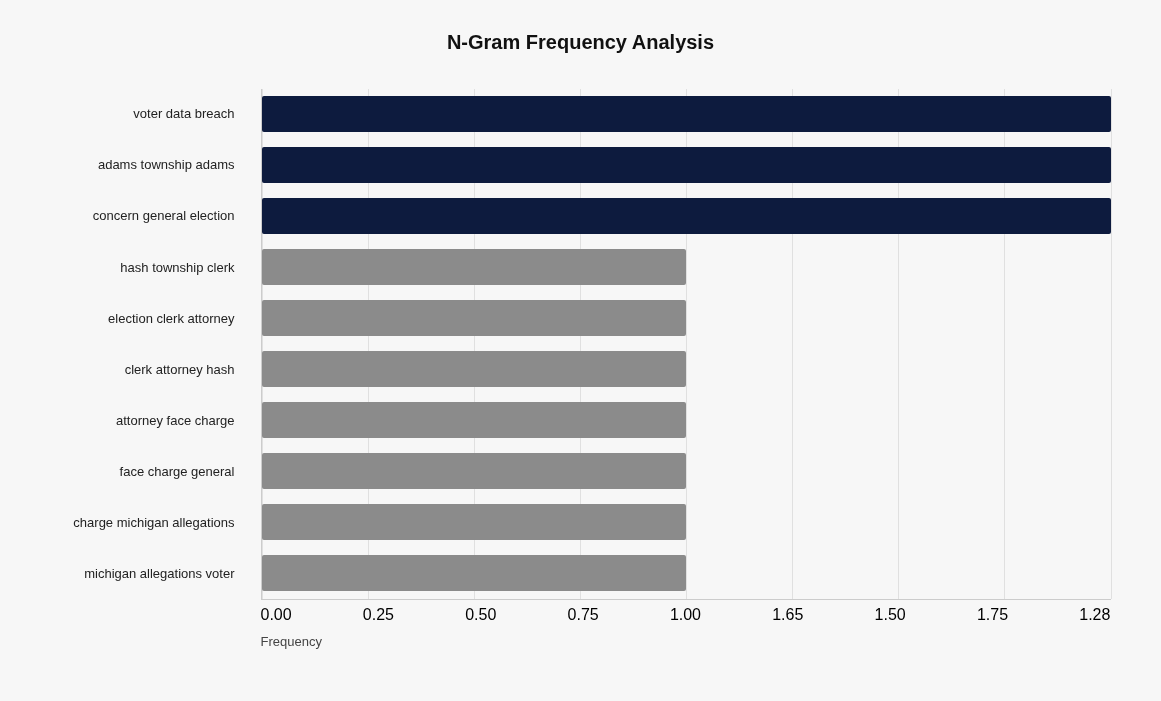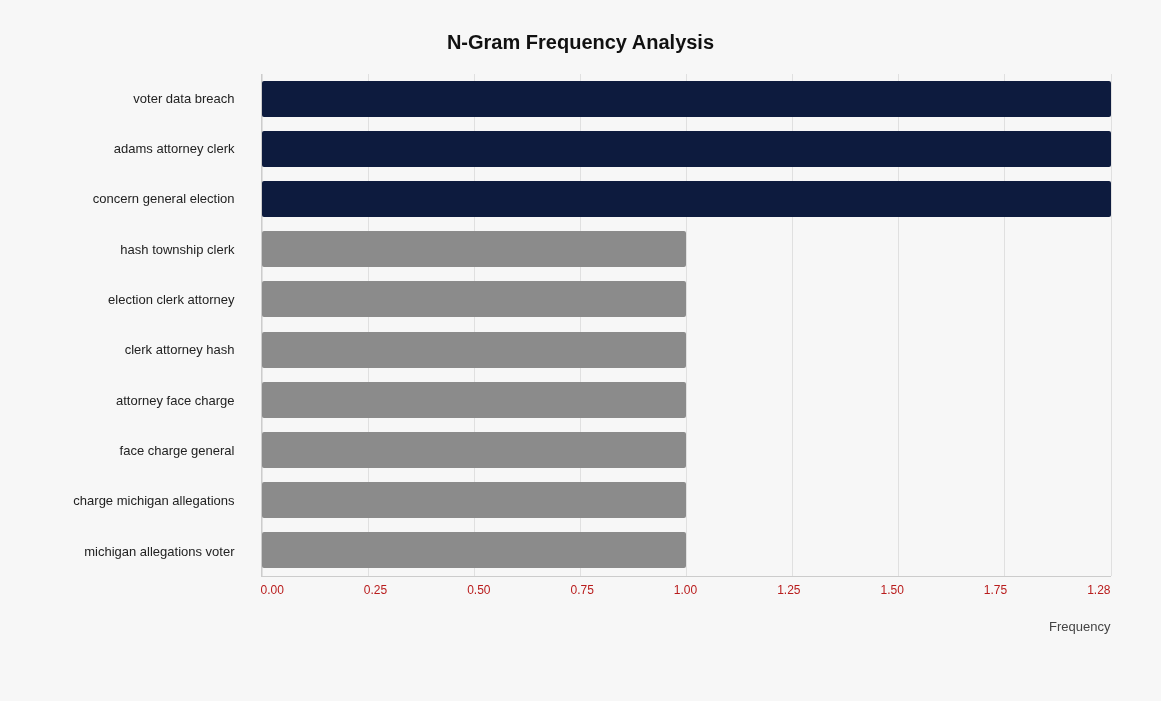--- a/index.html
+++ b/index.html
@@ -16,21 +16,21 @@
       background: #f7f7f7;
       width: 1100px;
       height: 680px;
       padding: 20px 20px 60px 20px;
       position: relative;
     }
     .chart-title {
       text-align: center;
       font-size: 20px;
       font-weight: bold;
-      margin-bottom: 20px;
+      margin-bottom: 35px;
       color: #111;
     }
     .y-labels {
       display: flex;
       flex-direction: column;
       justify-content: space-around;
       width: 210px;
       padding-right: 26px;
       flex-shrink: 0;
     }
@@ -78,43 +78,43 @@
       height: 36px;
       border-radius: 2px;
     }
     .bar-dark {
       background: #0d1b3e;
     }
     .bar-gray {
       background: #8b8b8b;
     }
     .x-label {
-      font-size: 12px;
-      color: #b91c1c;
+      font-size: 16px;
+      color: #000000;
       text-align: left;
     }
     .x-axis-title {
-      text-align: right;
+      text-align: left;
       font-size: 13px;
       color: #444;
-      margin-top: 20px;
+      margin-top: 8px;
     }
   </style>
 </head>
 <body>
 
 <div class="chart-container">
   <div class="chart-title">N-Gram Frequency Analysis</div>
 
   <div style="display:flex; flex-direction:column; height: calc(100% - 40px);">
     <div style="display:flex; flex:1; position:relative;">
 
       <div class="y-labels" id="y-labels">
           <div class="y-label">voter data breach</div>
-          <div class="y-label">adams attorney clerk</div>
+          <div class="y-label">adams township adams</div>
           <div class="y-label">concern general election</div>
           <div class="y-label">hash township clerk</div>
           <div class="y-label">election clerk attorney</div>
           <div class="y-label">clerk attorney hash</div>
           <div class="y-label">attorney face charge</div>
           <div class="y-label">face charge general</div>
           <div class="y-label">charge michigan allegations</div>
           <div class="y-label">michigan allegations voter</div>
         </div>
 
@@ -169,21 +169,21 @@
 
     <div style="display:flex;">
       <div style="width:210px; flex-shrink:0;"></div>
       <div style="flex:1;">
         <div id="x-ticks-row" style="display:flex; justify-content:space-between; padding:6px 0 2px 0;">
             <span class="x-label">0.00</span>
             <span class="x-label">0.25</span>
             <span class="x-label">0.50</span>
             <span class="x-label">0.75</span>
             <span class="x-label">1.00</span>
-            <span class="x-label">1.25</span>
+            <span class="x-label">1.65</span>
             <span class="x-label">1.50</span>
             <span class="x-label">1.75</span>
             <span class="x-label">1.28</span>
           </div>
         <div class="x-axis-title">Frequency</div>
       </div>
     </div>
   </div>
 </div>
 

